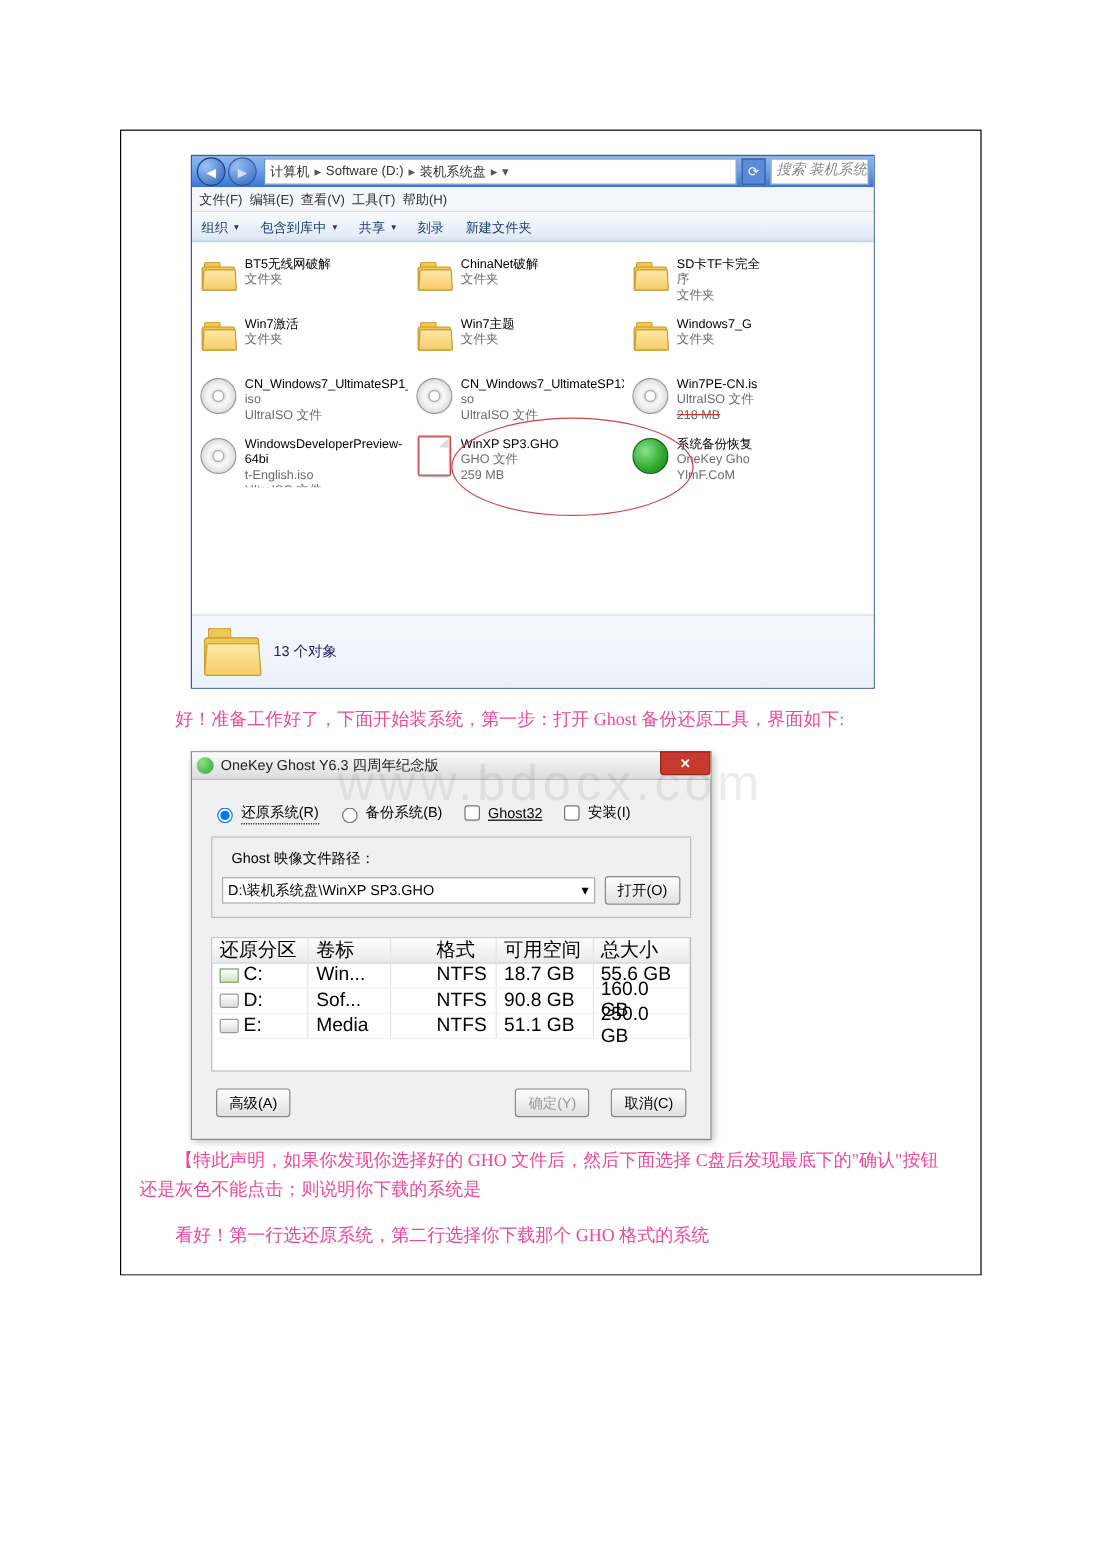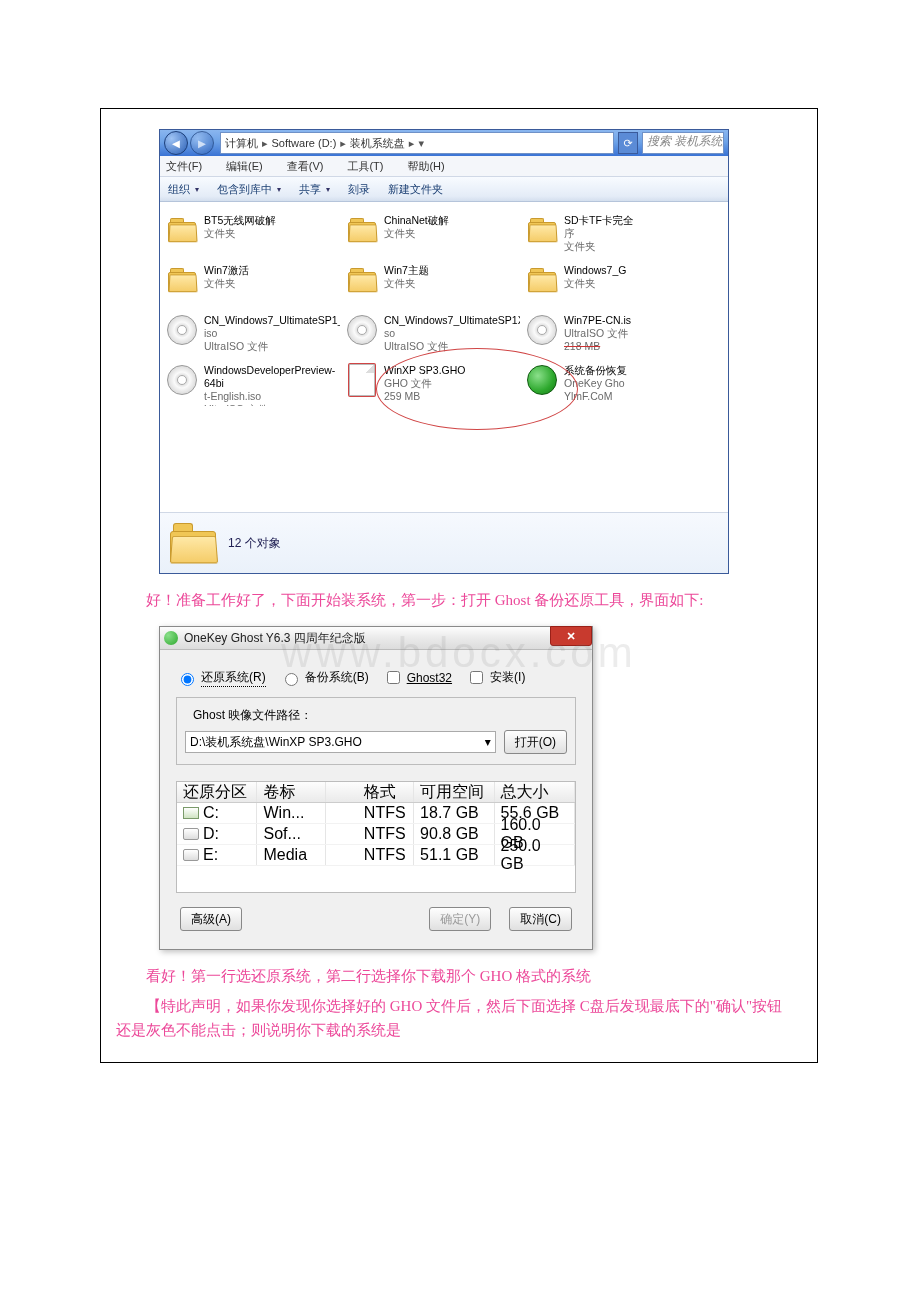--- a/index.html
+++ b/index.html
@@ -85,21 +85,21 @@
     overflow: hidden;
   }
 
   .menubar {
     height: 20px;
     background: #f4f6fa;
     border-bottom: 1px solid #d0d8e6;
     display: flex;
     align-items: center;
     padding: 0 6px;
-    gap: 24px;
+    gap: 6px;
     font-size: 11px;
     color: #333;
   }
 
   .toolbar2 {
     height: 24px;
     background: linear-gradient(to bottom, #f8fbff 0%, #e4ecf7 80%, #d4dfee 100%);
     border-bottom: 1px solid #b5c4da;
     display: flex;
     align-items: center;
@@ -425,21 +425,21 @@
       </div>
 
     <div class="red-circle1" style="top:218px;left:216px;width:200px;height:80px;"></div>
 
     <div class="statusbar">
       <div class="big-folder">
           <div class="tab"></div>
           <div class="back"></div>
           <div class="front"></div>
         </div>
-      <div class="status-text">12 个对象</div>
+      <div class="status-text">13 个对象</div>
     </div>
   </div>
 
   <div class="watermark">www.bdocx.com</div>
 
   <p class="para indent">好！准备工作好了，下面开始装系统，第一步：打开 Ghost 备份还原工具，界面如下:</p>
 
   <div class="ghost-dlg">
     <div class="dlg-title">
       <span class="ticon"></span>
@@ -514,16 +514,16 @@
       <div class="dlg-foot">
         <span class="dlg-btn">高级(A)</span>
         <div class="right">
           <span class="dlg-btn disabled">确定(Y)</span>
           <span class="dlg-btn">取消(C)</span>
         </div>
       </div>
     </div>
   </div>
 
+  <p class="para indent" style="margin-top:6px;">【特此声明，如果你发现你选择好的 GHO 文件后，然后下面选择 C盘后发现最底下的"确认"按钮还是灰色不能点击；则说明你下载的系统是</p>
   <p class="para indent">看好！第一行选还原系统，第二行选择你下载那个 GHO 格式的系统</p>
-  <p class="para indent" style="margin-top:6px;">【特此声明，如果你发现你选择好的 GHO 文件后，然后下面选择 C盘后发现最底下的"确认"按钮还是灰色不能点击；则说明你下载的系统是</p>
 
 </div>
 
 </body></html>

